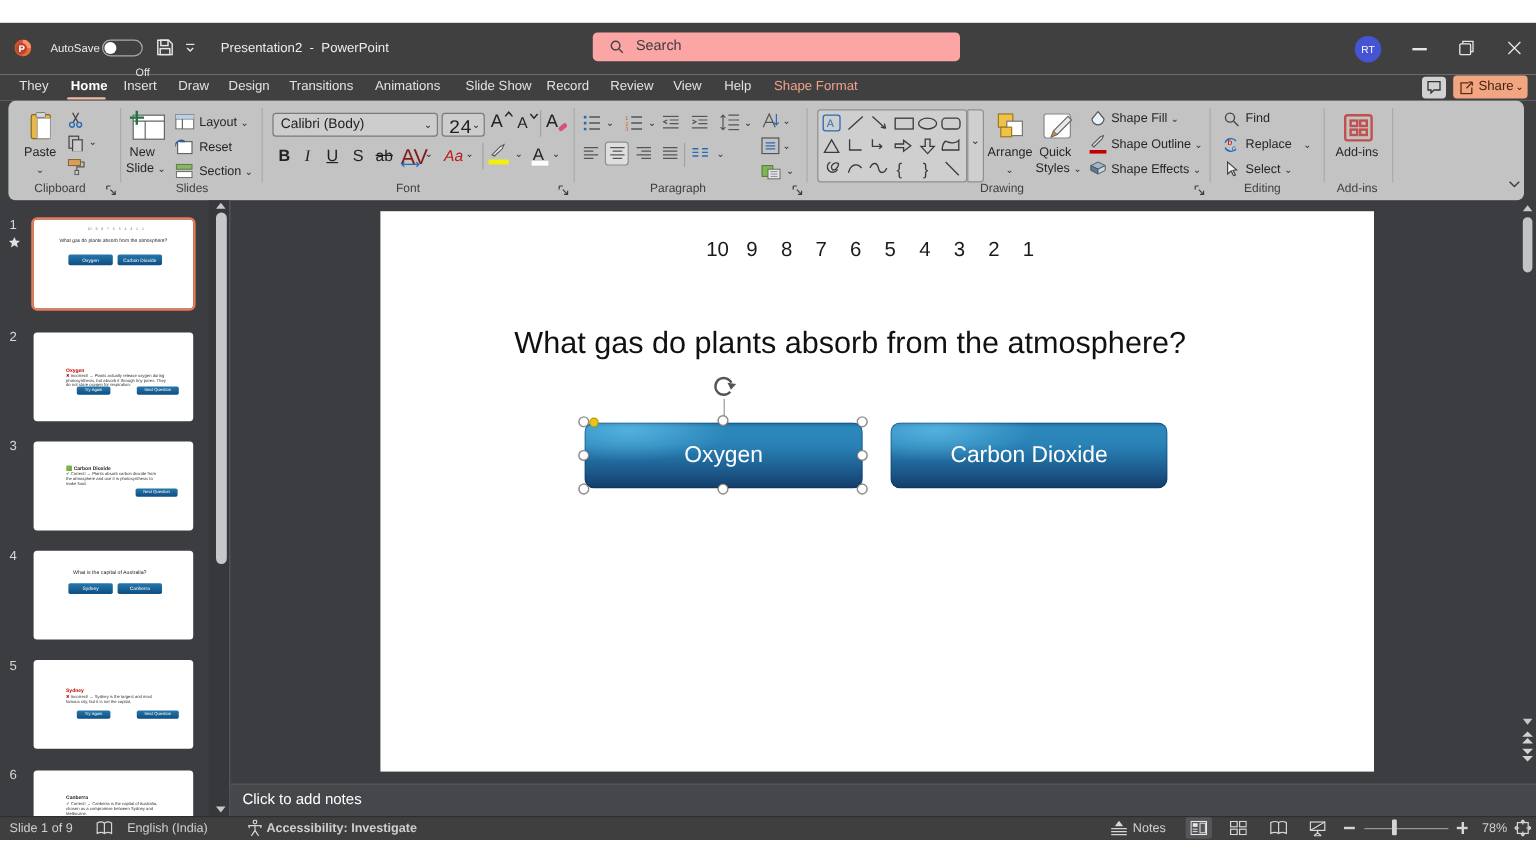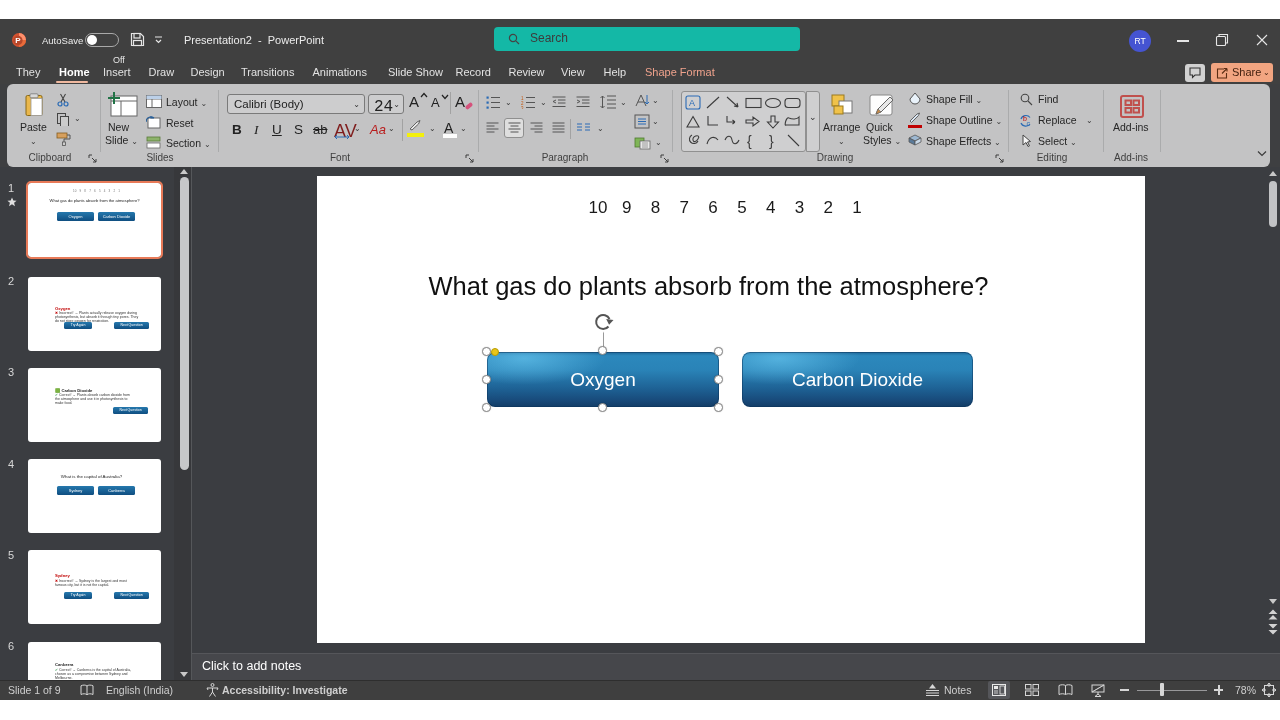--- a/index.html
+++ b/index.html
@@ -9,21 +9,21 @@
   #stage { position:relative; width:1280px; height:720px; background:#fff; }
   
   #titlebar { left:0; top:19px; width:1280px; height:43px; background:#404040; }
   #menubar  { left:0; top:62px; width:1280px; height:22px; background:#404040; }
   #ribbon   { left:7px; top:84px; width:1263px; height:83px; background:#c3c3c4; border-radius:6px; }
   #mainarea { left:0; top:167px; width:1280px; height:513px; background:#3b3d41; }
   #notesbar { left:192px; top:653px; width:1088px; height:27px; background:#46474b; border-top:1px solid #55565a; }
   #statusbar{ left:0; top:680px; width:1280px; height:20px; background:#3f3f3f; border-top:1px solid #2e2e2e; }
   
   .tb-text { color:#ececec; font-size:11px; }
-  #searchbox { left:494px; top:27px; width:306px; height:24px; background:#14b8a6; border-radius:4px; }
+  #searchbox { left:494px; top:27px; width:306px; height:24px; background:#fca5a5; border-radius:4px; }
   #avatar { left:1129px; top:30px; width:22px; height:22px; border-radius:50%; background:#4554d2;
             color:#fff; font-size:8.5px; text-align:center; line-height:22px; }
   
   .menu { color:#e2e2e2; font-size:11px; top:66px; }
   
   .grpdiv { top:90px; width:1px; height:62px; background:#aaabac; }
   .grplabel { top:152px; color:#3f3f3f; font-size:10px; text-align:center; }
   .ribtext { color:#262626; font-size:10.5px; }
   .chev { color:#3c3c3c; font-size:8px; }
   

